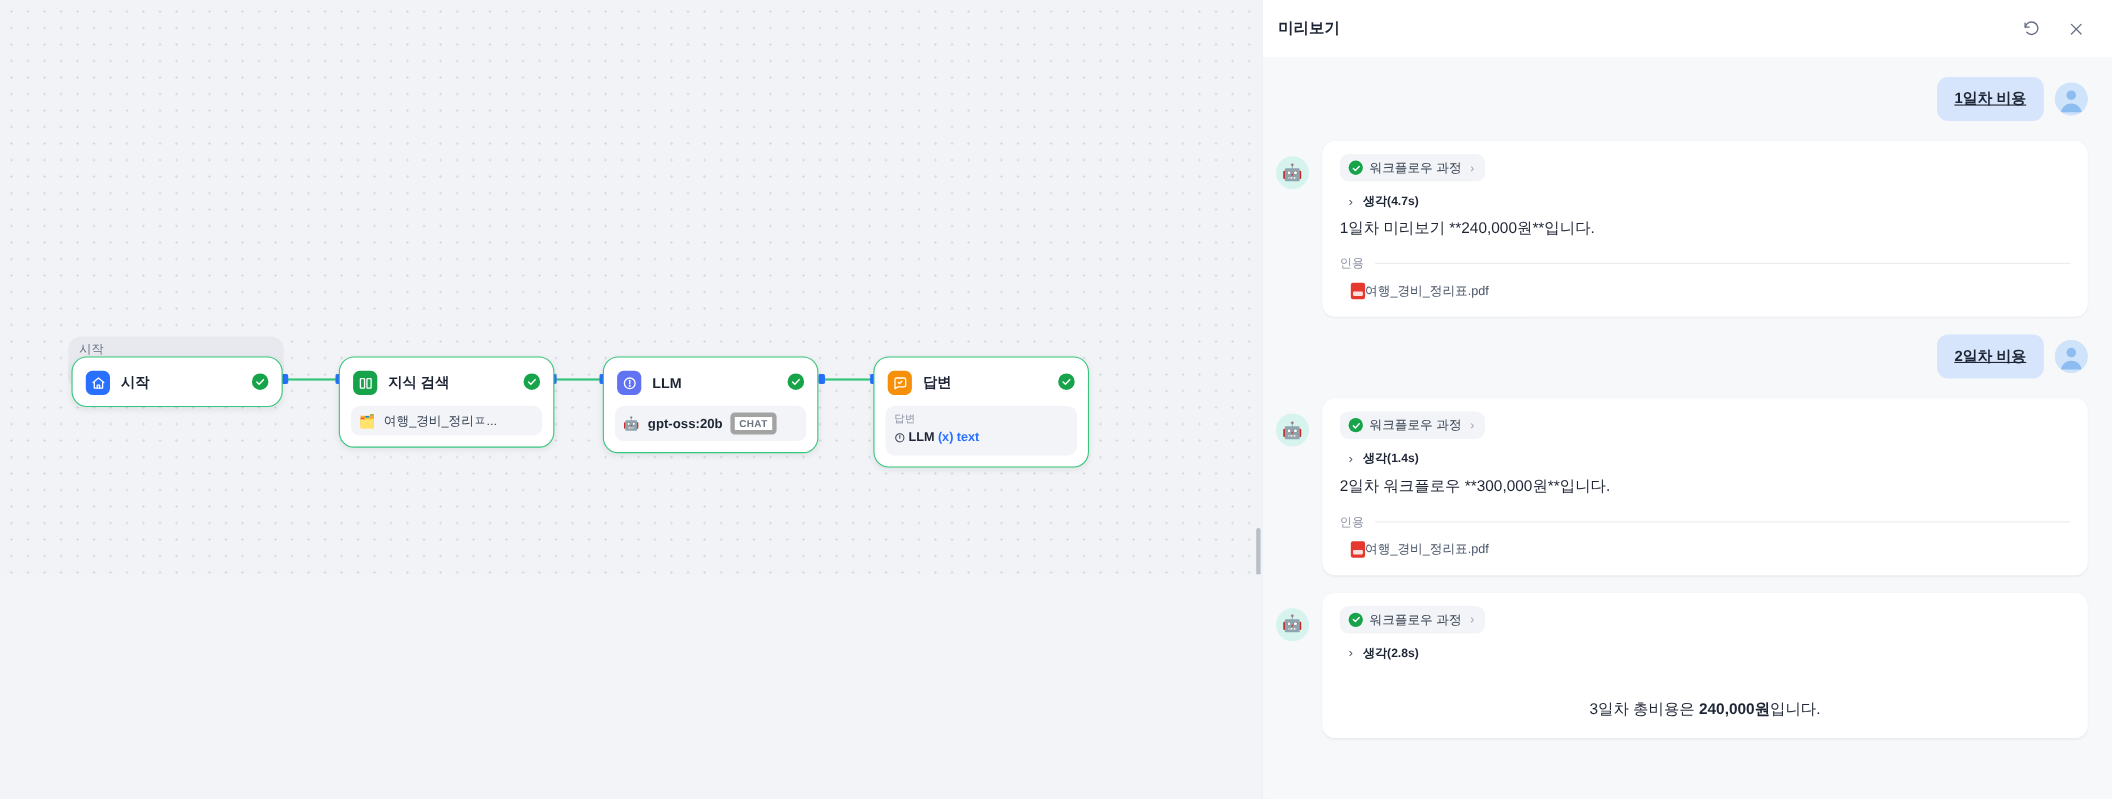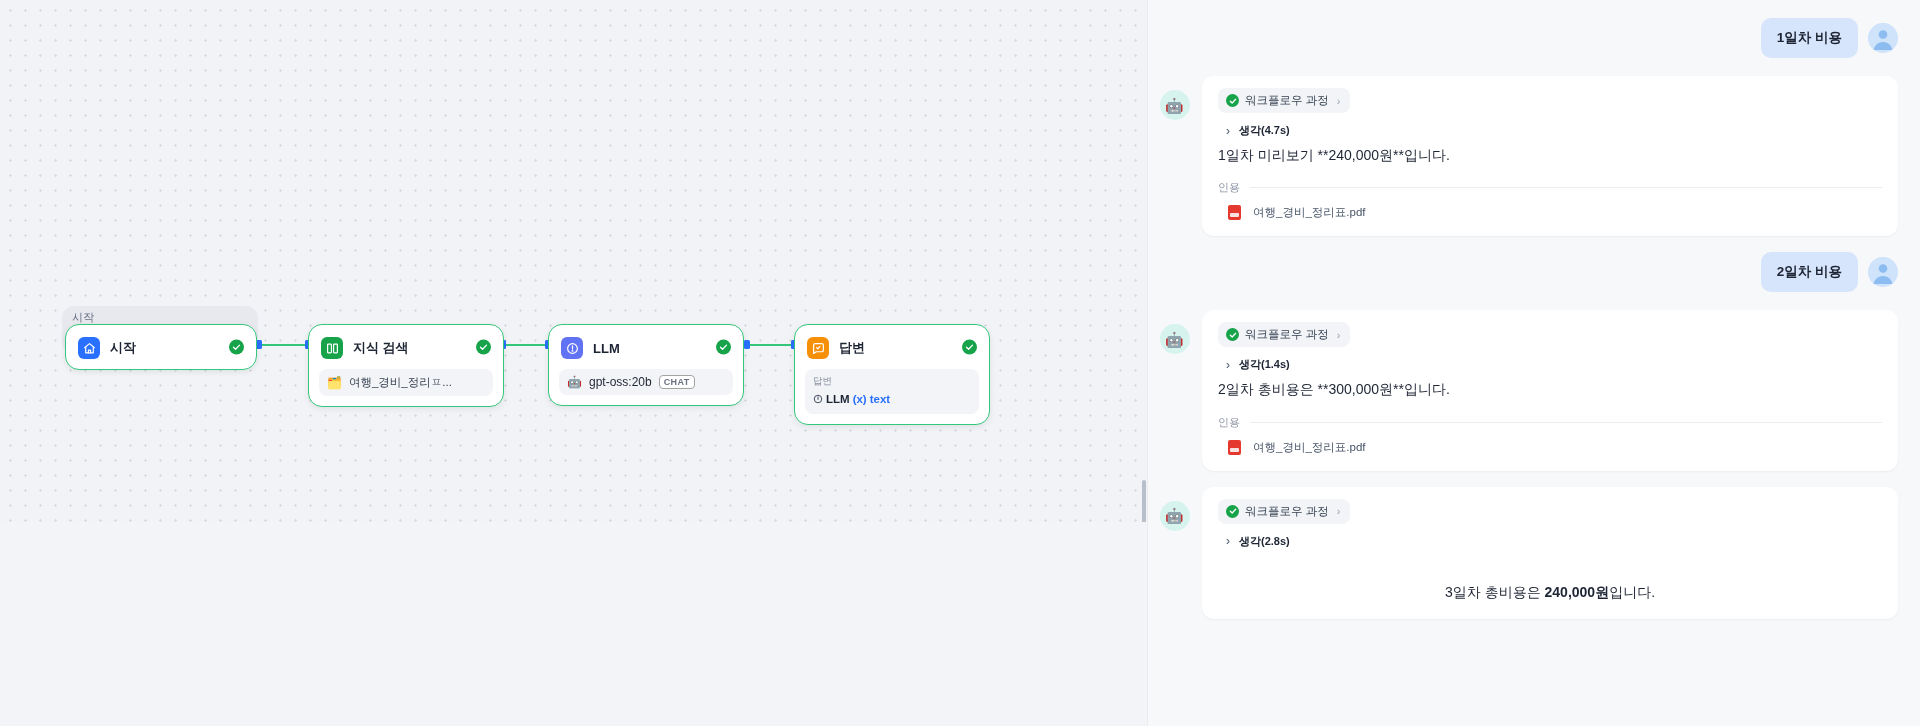--- a/index.html
+++ b/index.html
@@ -71,24 +71,24 @@
   .node-body { padding: 0 10px 10px 10px; }
   .node-chip {
     background: #f3f4f7;
     border-radius: 8px;
     padding: 6px 8px;
     display: flex; align-items: center; gap: 7px;
     font-size: 11.5px; color: #364152;
     white-space: nowrap;
   }
   .chip-emoji { font-size: 12px; line-height: 1; }
-  .chip-model { font-weight: 400; color: #1d2433; font-size: 12px; }
+  .chip-model { font-weight: 700; color: #1d2433; font-size: 12px; }
   .chat-badge {
     font-size: 9px; font-weight: 600; color: #6b7280;
-    border: 1px solid #a3a3a3; border-radius: 4px;
+    border: 4px solid #a3a3a3; border-radius: 4px;
     padding: 1px 4px; background: #fff;
     letter-spacing: .4px;
     text-align: center;
   }
   .node-subbox {
     background: #f3f4f7; border-radius: 8px; padding: 6px 8px;
   }
   .node-sublabel { font-size: 9.5px; color: #8b92a3; margin-bottom: 2px; }
   .var-pill {
     display: inline-flex; align-items: center; gap: 3px;
@@ -137,21 +137,21 @@
     flex: 1 1 auto;
     background: #f7f8fa;
     padding: 18px 22px 0 12px;
     overflow: hidden;
   }
 
   .msg-user { display: flex; justify-content: flex-end; align-items: center; gap: 10px; margin-bottom: 18px; }
   .bubble-user {
     background: #d6e5fb; color: #1d2433;
     font-size: 13.5px; font-weight: 600;
-    padding: 11px 16px; border-radius: 10px;
+    padding: 11px 16px; border-radius: 10px; text-decoration: underline;
   }
   .avatar-user {
     width: 30px; height: 30px; border-radius: 50%;
     background: #cfe3fb; flex: 0 0 auto;
     display: flex; align-items: center; justify-content: center;
     overflow: hidden;
   }
   .avatar-user svg { display:block; }
 
   .msg-bot { display: flex; align-items: flex-start; gap: 12px; margin-bottom: 16px; }
@@ -197,21 +197,21 @@
   .answer-text b { font-weight: 700; }
 
   .cite-head {
     display: flex; align-items: center; gap: 10px;
     margin-top: 14px;
     text-align: right;
   }
   .cite-label { font-size: 11px; color: #8b92a3; white-space: nowrap; }
   .cite-line { flex: 1 1 auto; height: 1px; background: #eaecf0; }
   .cite-item {
-    display: flex; align-items: center; gap: 12px;
+    display: flex; align-items: center; gap: 0;
     margin-top: 10px; padding-left: 10px;
   }
   .pdf-icon {
     width: 13px; height: 15px; border-radius: 2px;
     background: #e5392f; position: relative; flex: 0 0 auto;
   }
   .pdf-icon::after {
     content: ""; position: absolute; left: 2px; bottom: 3px;
     width: 9px; height: 4px; background: #fff; border-radius: 1px;
     opacity: .85;
@@ -334,20 +334,36 @@
             <span class="var-text">text</span>
           </div>
         </div>
       </div>
     </div>
 
     <div class="drag-handle"></div>
   </div>
 
   <div class="panel">
+    <div class="panel-head">
+      <span class="panel-title">미리보기</span>
+      <div class="panel-actions">
+        <span class="icon-btn">
+          <svg width="16" height="16" viewBox="0 0 24 24" fill="none" stroke="currentColor" stroke-width="1.9" stroke-linecap="round" stroke-linejoin="round">
+            <path d="M3.5 10a8.5 8.5 0 1 1 1.9 7"></path>
+              <path d="M3 4.5V10h5.5"></path>
+          </svg>
+        </span>
+        <span class="icon-btn">
+          <svg width="15" height="15" viewBox="0 0 24 24" fill="none" stroke="currentColor" stroke-width="1.9" stroke-linecap="round">
+            <path d="M5 5l14 14M19 5L5 19"></path>
+          </svg>
+        </span>
+      </div>
+    </div>
 
     <div class="chat">
 
       <div class="msg-user">
         <div class="bubble-user">1일차 비용</div>
         <div class="avatar-user">
           <svg width="30" height="30" viewBox="0 0 30 30">
               <circle cx="15" cy="15" r="15" fill="#cfe3fb"></circle>
               <circle cx="15" cy="11.5" r="4.3" fill="#8cbcf0"></circle>
               <path d="M5.5 27c1.2-5.2 5-8 9.5-8s8.3 2.8 9.5 8z" fill="#8cbcf0"></path>
@@ -403,21 +419,21 @@
                   <path d="M4 12.5l5.5 5.5L20 7"></path>
                 </svg>
             </span>
             <span class="wf-label">워크플로우 과정</span>
             <span class="chev">›</span>
           </div>
           <div class="think-row">
             <span class="think-chev">›</span>
             <span class="think-label">생각(1.4s)</span>
           </div>
-          <div class="answer-text">2일차 총비용은 **300,000원**입니다.</div>
+          <div class="answer-text">2일차 워크플로우 **300,000원**입니다.</div>
           <div class="cite-head">
             <span class="cite-label">인용</span>
             <span class="cite-line"></span>
           </div>
           <div class="cite-item">
             <span class="pdf-icon"></span>
             <span class="cite-name">여행_경비_정리표.pdf</span>
           </div>
         </div>
       </div>

